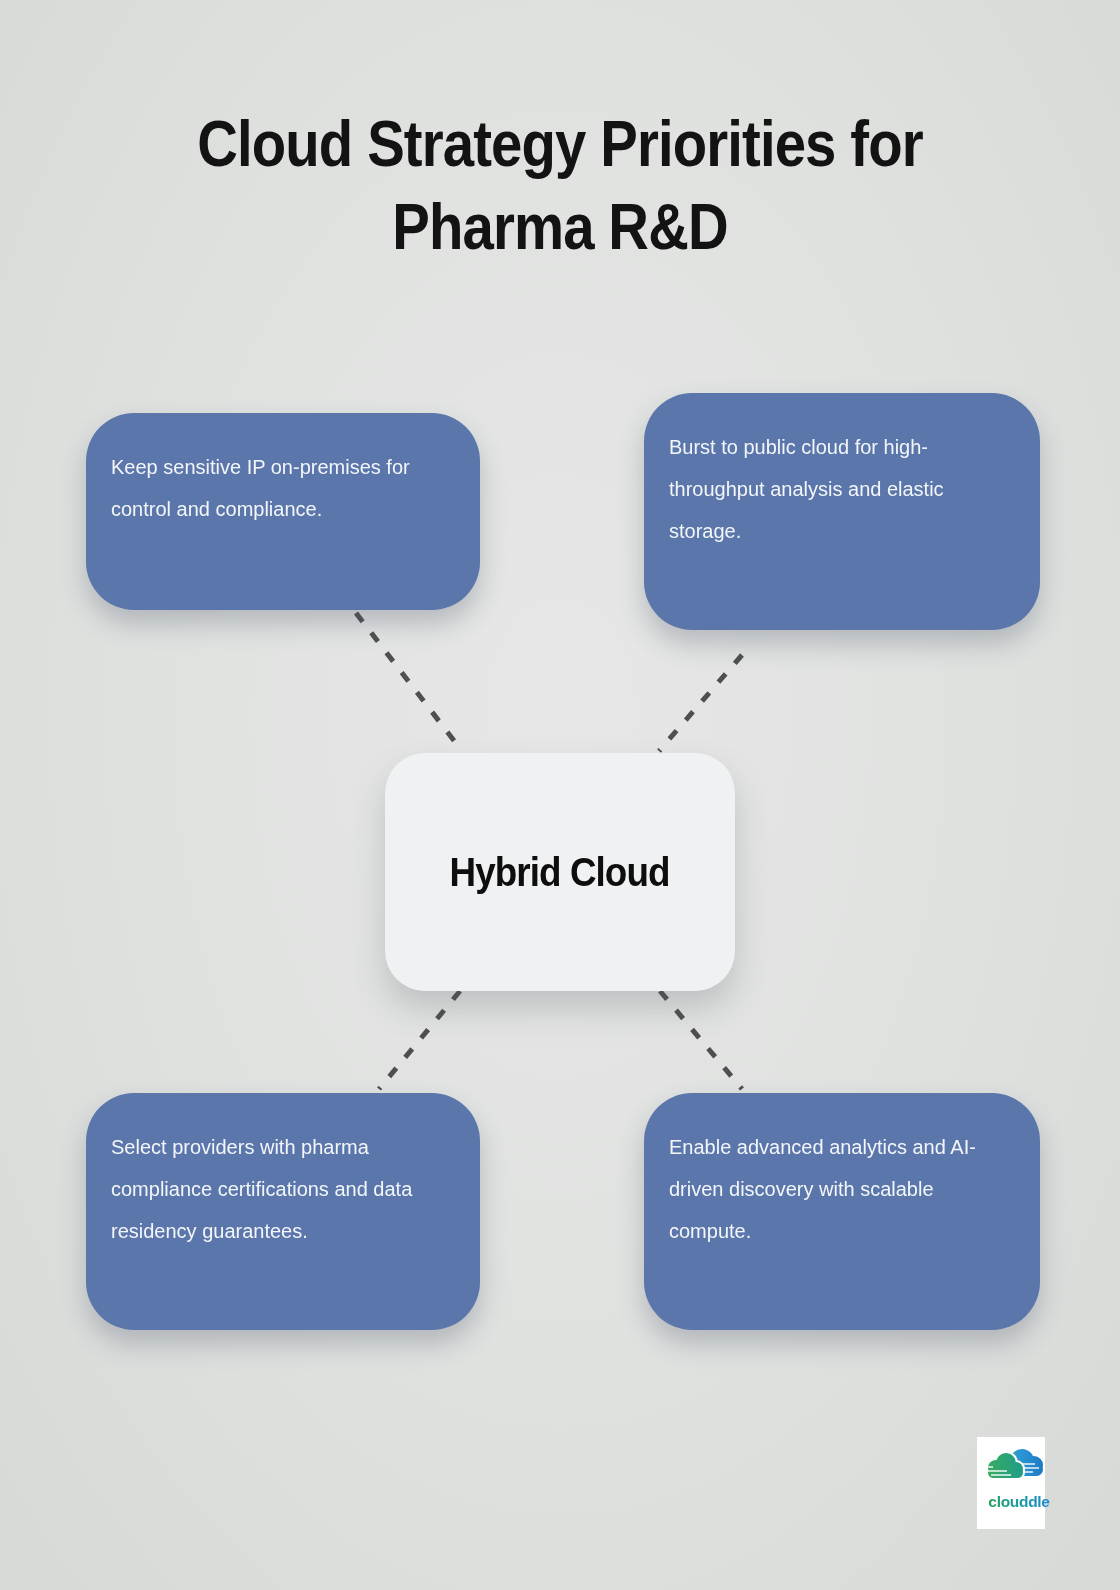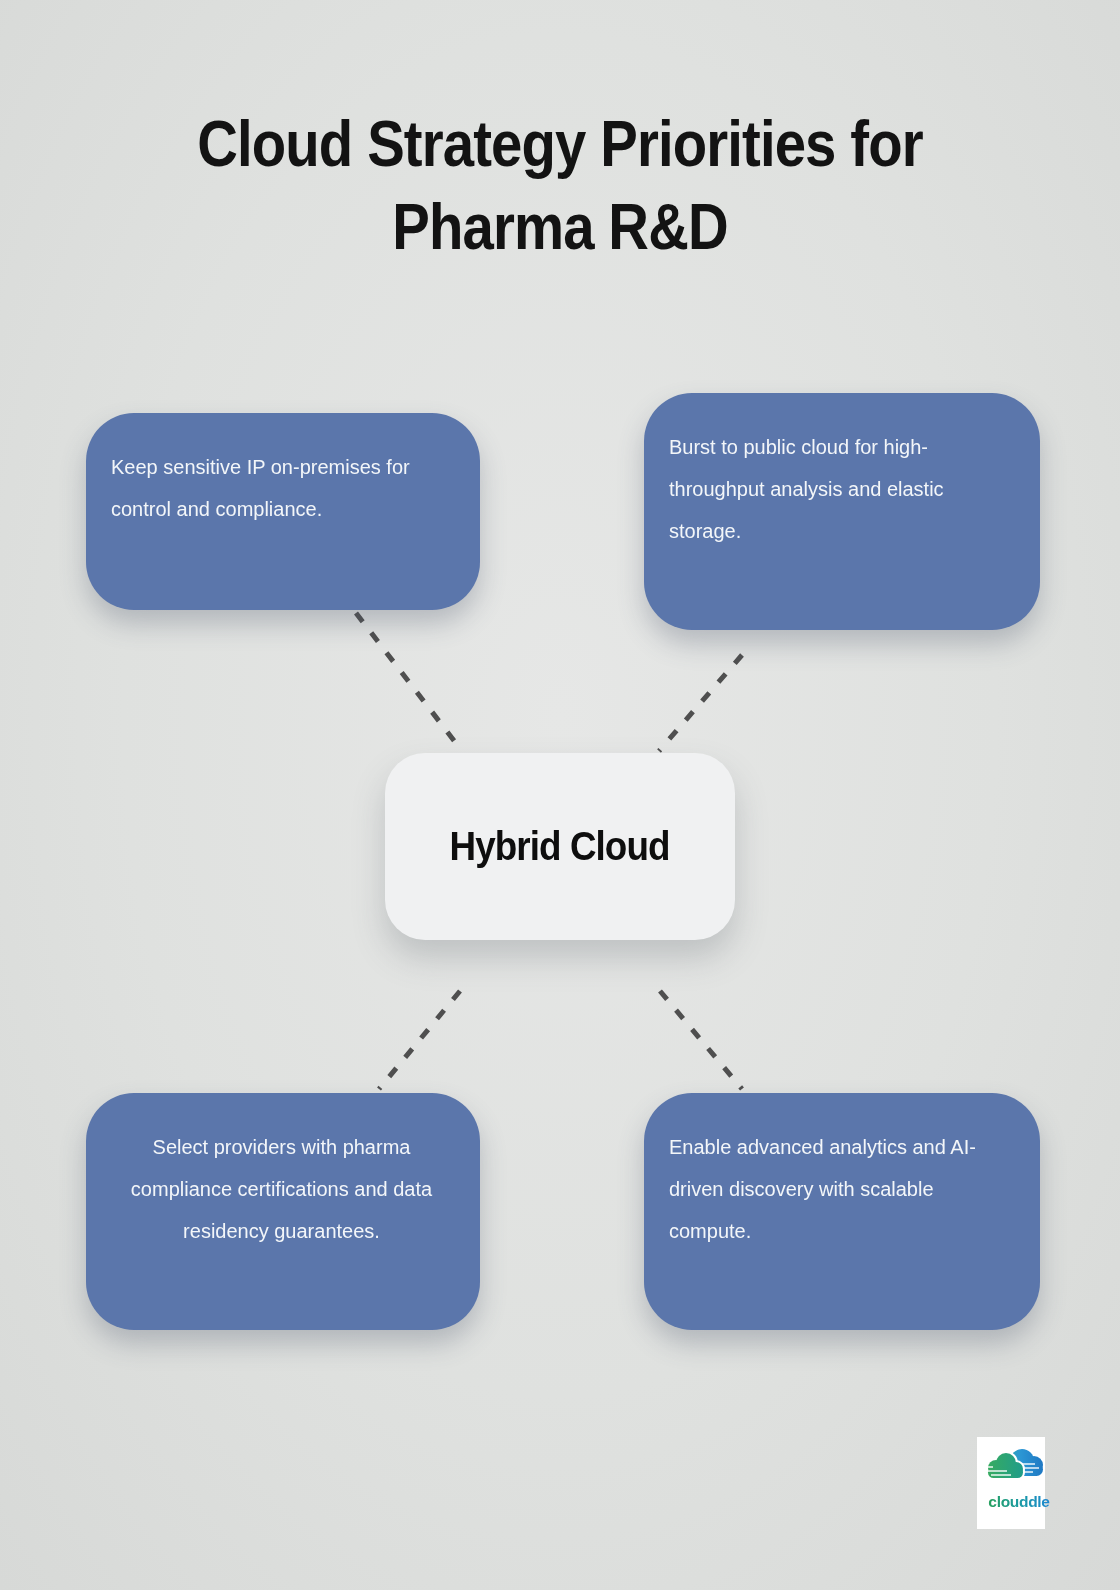--- a/index.html
+++ b/index.html
@@ -52,30 +52,30 @@
     background: #5b76ab;
     border-radius: 48px;
     color: #f3f6f9;
     font-size: 20px;
     line-height: 42px;
     padding: 33px 28px 24px 25px;
     box-shadow: 0 14px 26px rgba(75, 85, 105, 0.30);
   }
   .node-top-left      { left: 86px;  top: 413px;  width: 394px; height: 197px; }
   .node-top-right     { left: 644px; top: 393px;  width: 396px; height: 237px; }
-  .node-bottom-left   { left: 86px;  top: 1093px; width: 394px; height: 237px; text-align: center; }
+  .node-bottom-left   { left: 86px;  top: 1093px; width: 394px; height: 237px; }
   .node-bottom-right  { left: 644px; top: 1093px; width: 396px; height: 237px; }
 
   
   .center-node {
     position: absolute;
     left: 385px;
     top: 753px;
     width: 350px;
-    height: 187px;
+    height: 238px;
     background: #f0f1f2;
     border-radius: 40px;
     box-shadow: 0 18px 32px rgba(85, 90, 100, 0.25);
     display: flex;
     align-items: center;
     justify-content: center;
   }
   .center-node .label {
     color: #0e0e0e;
     font-weight: 700;

